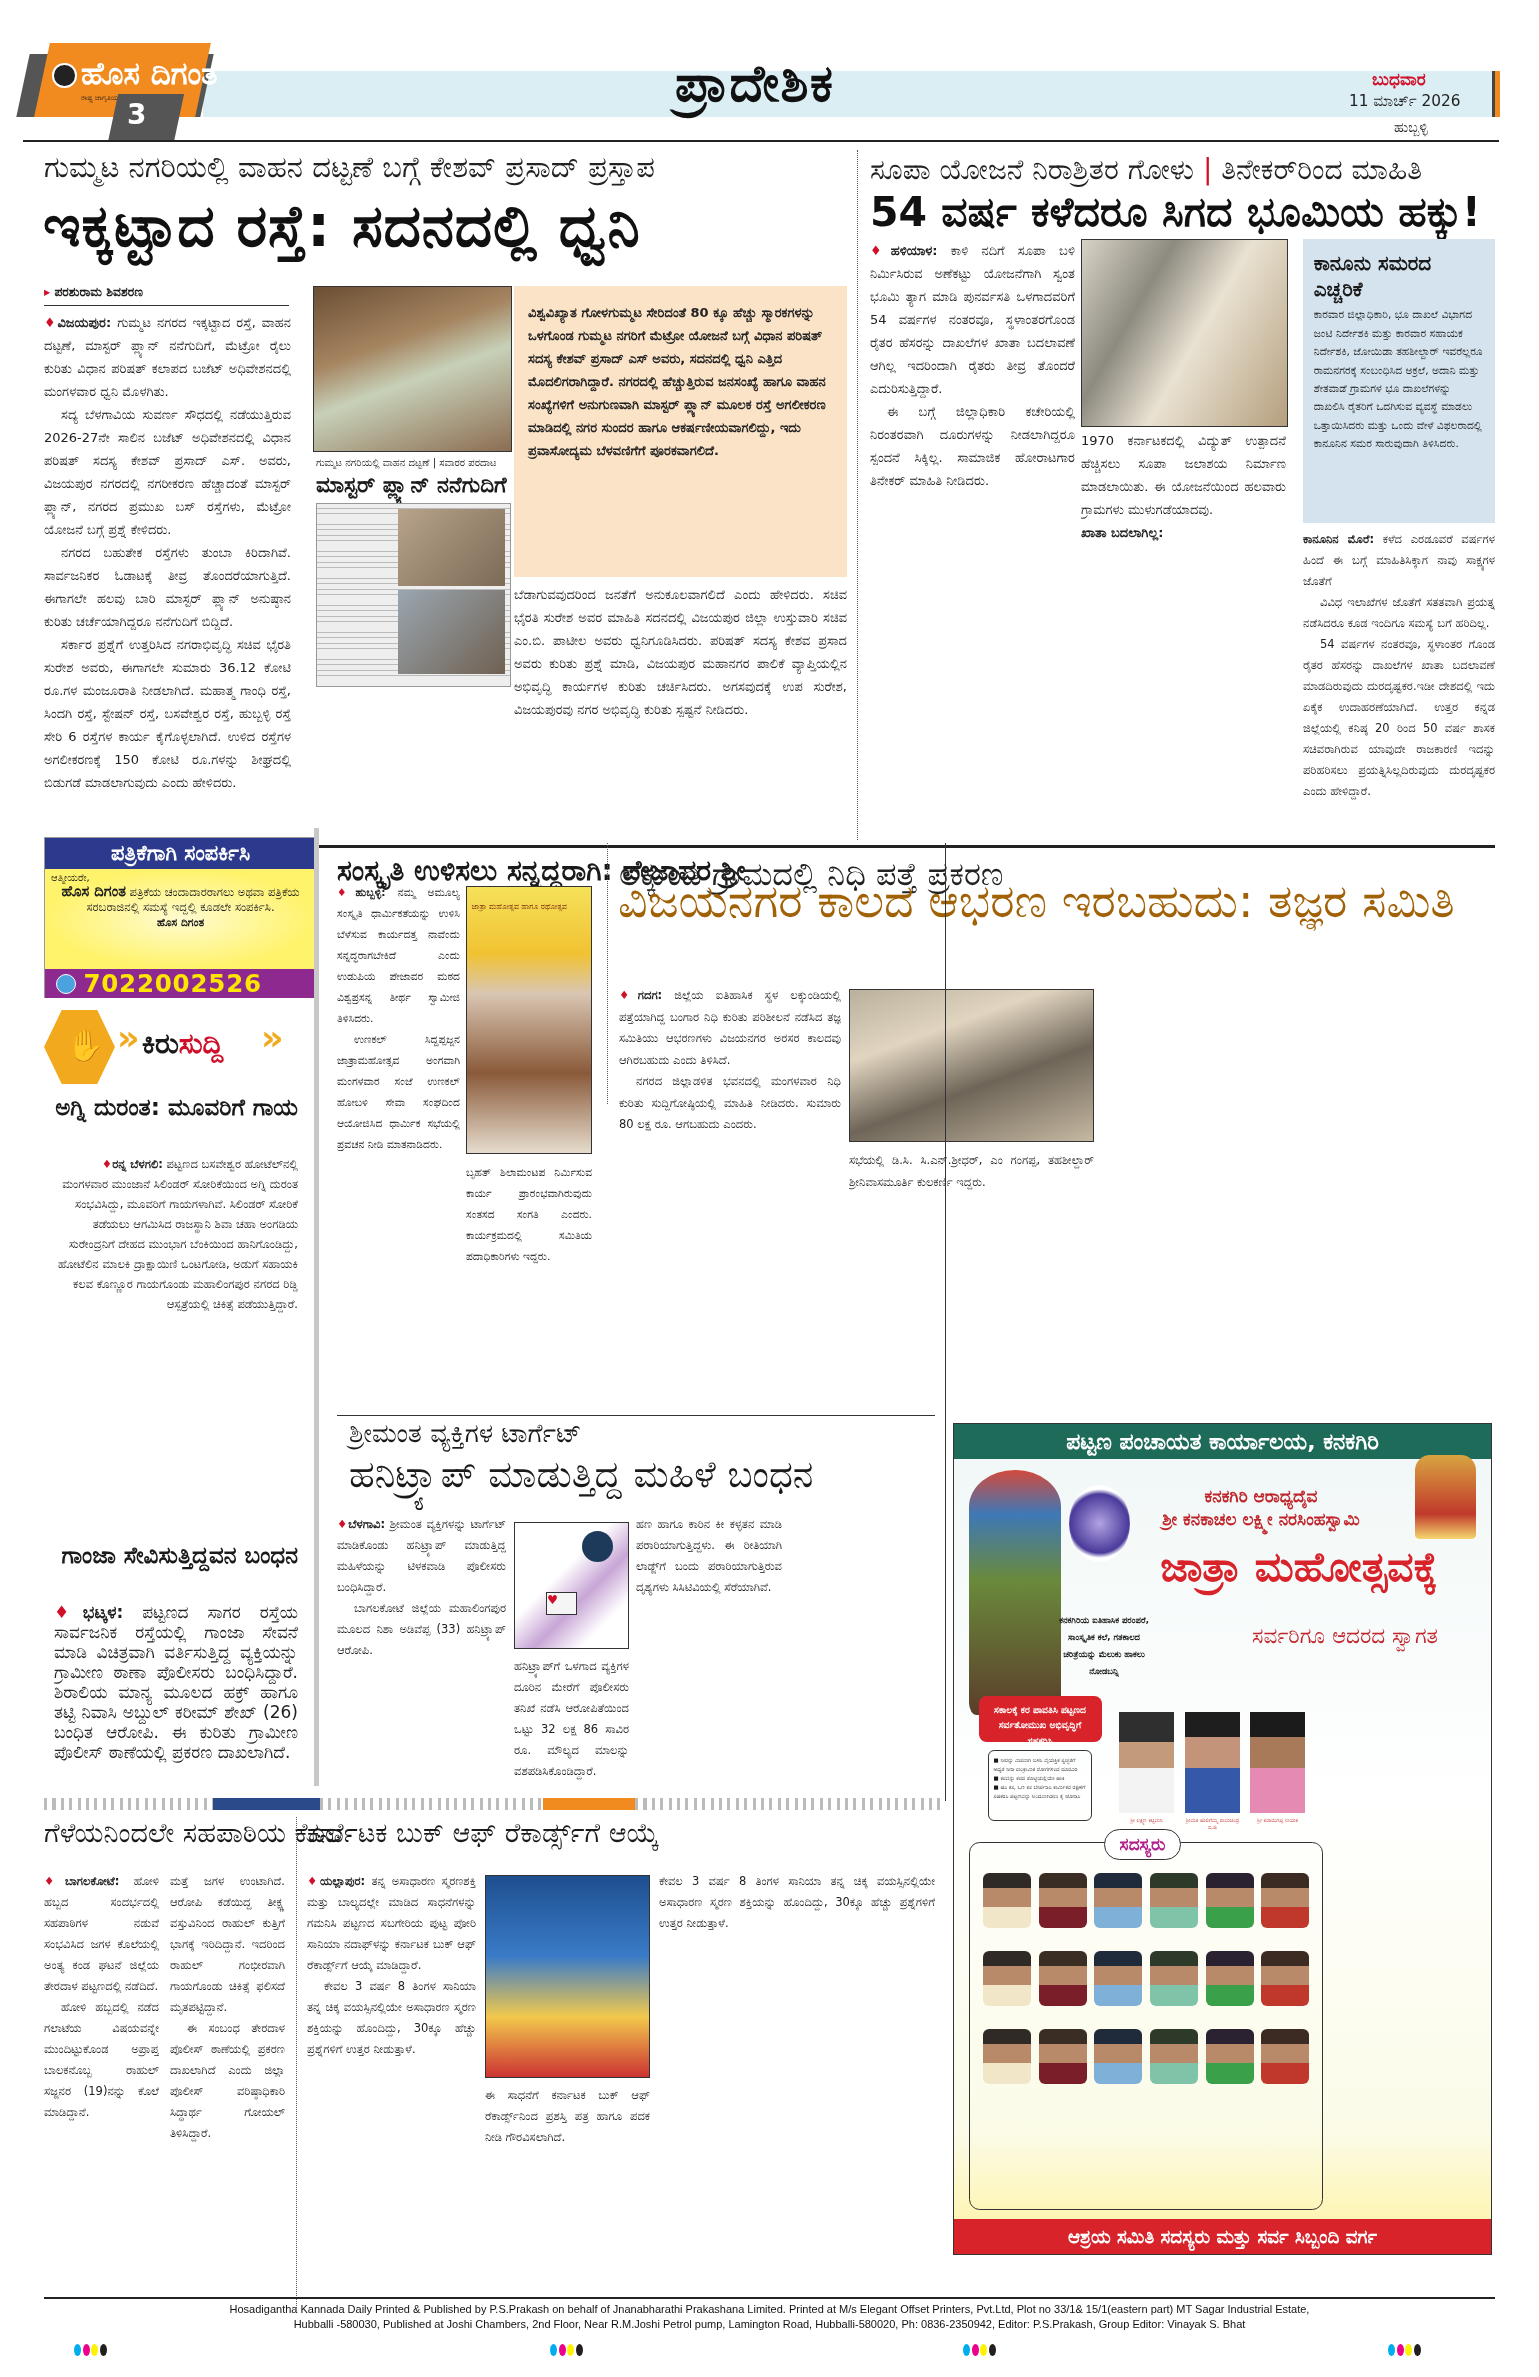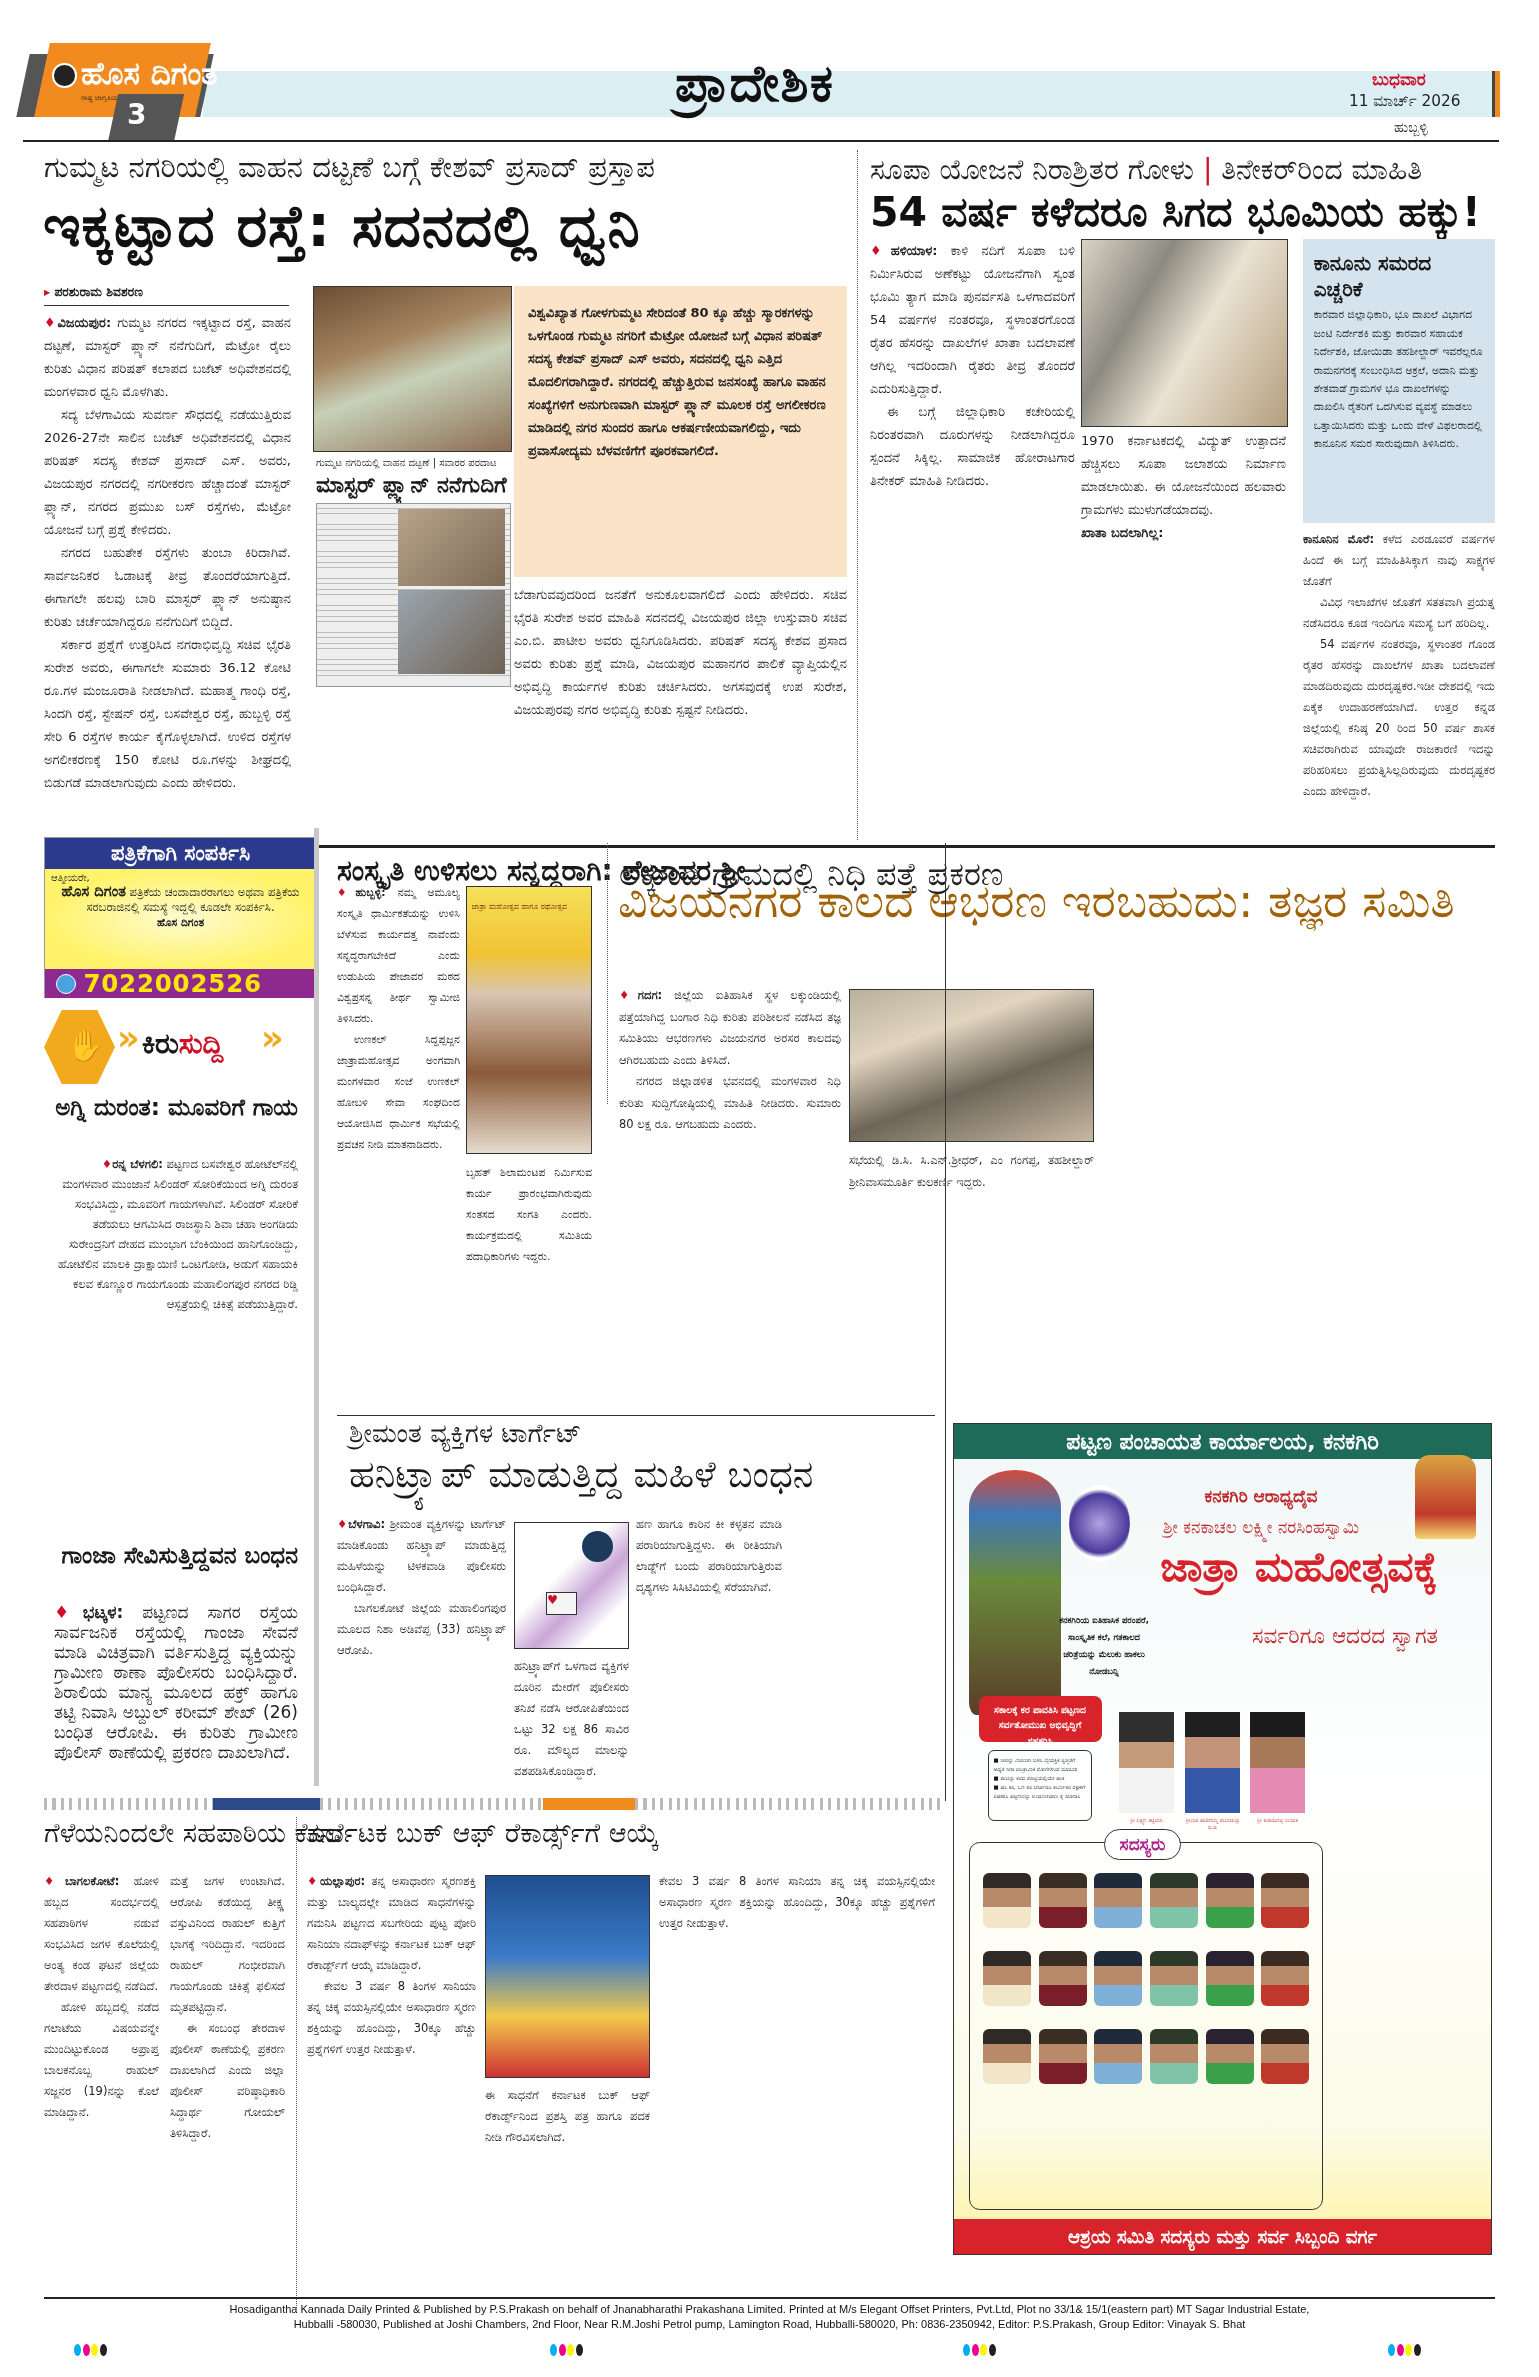--- a/index.html
+++ b/index.html
@@ -179,21 +179,21 @@
   <p class="first">ಹಣ ಹಾಗೂ ಕಾರಿನ ಕೀ ಕಳ್ಳತನ ಮಾಡಿ ಪರಾರಿಯಾಗುತ್ತಿದ್ದಳು. ಈ ರೀತಿಯಾಗಿ ಲಾಡ್ಜ್‌ಗೆ ಬಂದು ಪರಾರಿಯಾಗುತ್ತಿರುವ ದೃಶ್ಯಗಳು ಸಿಸಿಟಿವಿಯಲ್ಲಿ ಸೆರೆಯಾಗಿವೆ.</p>
 </div>
 <div class="vrule" style="left:945px;top:843px;height:958px;border-left:1.5px solid #333;"></div>
 
 <div class="abs" style="left:953px;top:1423px;width:539px;height:832px;border:1.5px solid #333;background:linear-gradient(180deg,#f0f7f6 0%,#ffffff 45%,#fbfbe8 85%,#fff3a0 100%);overflow:hidden;">
   <div style="height:35px;background:#1f6b5a;color:#fff;font-size:22px;font-weight:bold;text-align:center;line-height:35px;">ಪಟ್ಟಣ ಪಂಚಾಯತ ಕಾರ್ಯಾಲಯ, ಕನಕಗಿರಿ</div>
   <div style="position:absolute;left:15.3px;top:46px;width:92px;height:245px;background:linear-gradient(180deg,#d24a3c 0%,#3f78b6 18%,#6a8a3b 45%,#5b3d2a 100%);border-radius:50% 50% 7.7px 7.7px / 15% 15% 5% 5%;"></div>
   <div style="position:absolute;left:115px;top:61px;width:61px;height:77px;border-radius:50%;background:radial-gradient(circle,#b3a2e3 0%,#4a3a9a 60%,#fff 70%);"></div>
   <div style="position:absolute;right:15.3px;top:31px;width:61px;height:84px;background:linear-gradient(180deg,#d9a441,#c0392b 70%,#f5d76e);border-radius:15.3px 15.3px 4.6px 4.6px;"></div>
   <div style="position:absolute;left:173px;top:61px;width:268px;text-align:center;color:#c0272d;font-size:17px;font-weight:bold;line-height:23px;">ಕನಕಗಿರಿ ಆರಾಧ್ಯದೈವ</div>
-  <div style="position:absolute;left:165px;top:92px;width:284px;text-align:center;color:#c0272d;font-size:17px;font-weight:normal;line-height:23px;">ಶ್ರೀ ಕನಕಾಚಲ ಲಕ್ಷ್ಮೀ ನರಸಿಂಹಸ್ವಾಮಿ</div>
+  <div style="position:absolute;left:165px;top:84px;width:284px;text-align:center;color:#c0272d;font-size:17px;font-weight:bold;line-height:23px;">ಶ್ರೀ ಕನಕಾಚಲ ಲಕ್ಷ್ಮೀ ನರಸಿಂಹಸ್ವಾಮಿ</div>
   <div style="position:absolute;left:161px;top:119px;width:368px;text-align:center;color:#d8232a;font-size:41px;font-weight:900;white-space:nowrap;">ಜಾತ್ರಾ ಮಹೋತ್ಸವಕ್ಕೆ</div>
   <div style="position:absolute;left:253px;top:199px;width:276px;text-align:center;color:#c0272d;font-size:21.5px;white-space:nowrap;">ಸರ್ವರಿಗೂ ಆದರದ ಸ್ವಾಗತ</div>
   <div style="position:absolute;left:100px;top:188px;width:100px;font-size:8.4px;line-height:17px;text-align:center;font-weight:bold;">ಕನಕಗಿರಿಯ ಐತಿಹಾಸಿಕ ಪರಂಪರೆ, ಸಾಂಸ್ಕೃತಿಕ ಕಲೆ, ಗತಕಾಲದ ಚರಿತ್ರೆಯನ್ನು ಮೆಲುಕು ಹಾಕಲು ನೋಡಬನ್ನಿ</div>
 
   <div style="position:absolute;left:24.5px;top:272px;width:123px;height:46px;background:#d8232a;border-radius:7.7px;color:#fff;font-size:9.2px;line-height:15.3px;text-align:center;padding:6.1px;font-weight:bold;">ಸಕಾಲಕ್ಕೆ ಕರ ಪಾವತಿಸಿ ಪಟ್ಟಣದ ಸರ್ವತೋಮುಖ ಅಭಿವೃದ್ಧಿಗೆ ಸಹಕರಿಸಿ</div>
   <div style="position:absolute;left:34px;top:326px;width:104px;height:71px;border:0.8px solid #333;border-radius:6.1px;padding:4.6px;font-size:5.4px;line-height:9.2px;">
     <div>■ <span>ನೀರನ್ನು ಮಿತವಾಗಿ ಬಳಸಿ ವೈಯಕ್ತಿಕ ಸ್ವಚ್ಛತೆಗೆ ಆದ್ಯತೆ ನೀಡಿ ಸಾಂಕ್ರಾಮಿಕ ರೋಗಗಳಿಂದ ದೂರವಿರಿ</span></div>
     <div>■ <span>ಕಸವನ್ನು ಕಸದ ತೊಟ್ಟಿಯಲ್ಲಿಯೇ ಹಾಕಿ</span></div>
     <div>■ <span>ಹಸಿ ಕಸ, ಒಣ ಕಸ ಬೇರ್ಪಡಿಸಿ ಕಾರ್ಮಿಕರ ರಕ್ಷಣೆಗೆ ಸಹಕರಿಸಿ ಪಟ್ಟಣವನ್ನು ಅಂದವಾಗಿಡಲು ಕೈ ಜೋಡಿಸಿ</span></div>
   </div>

